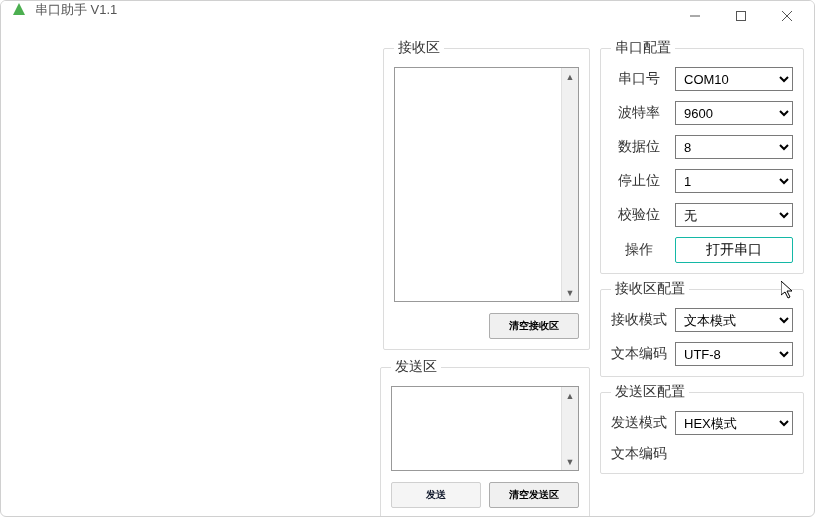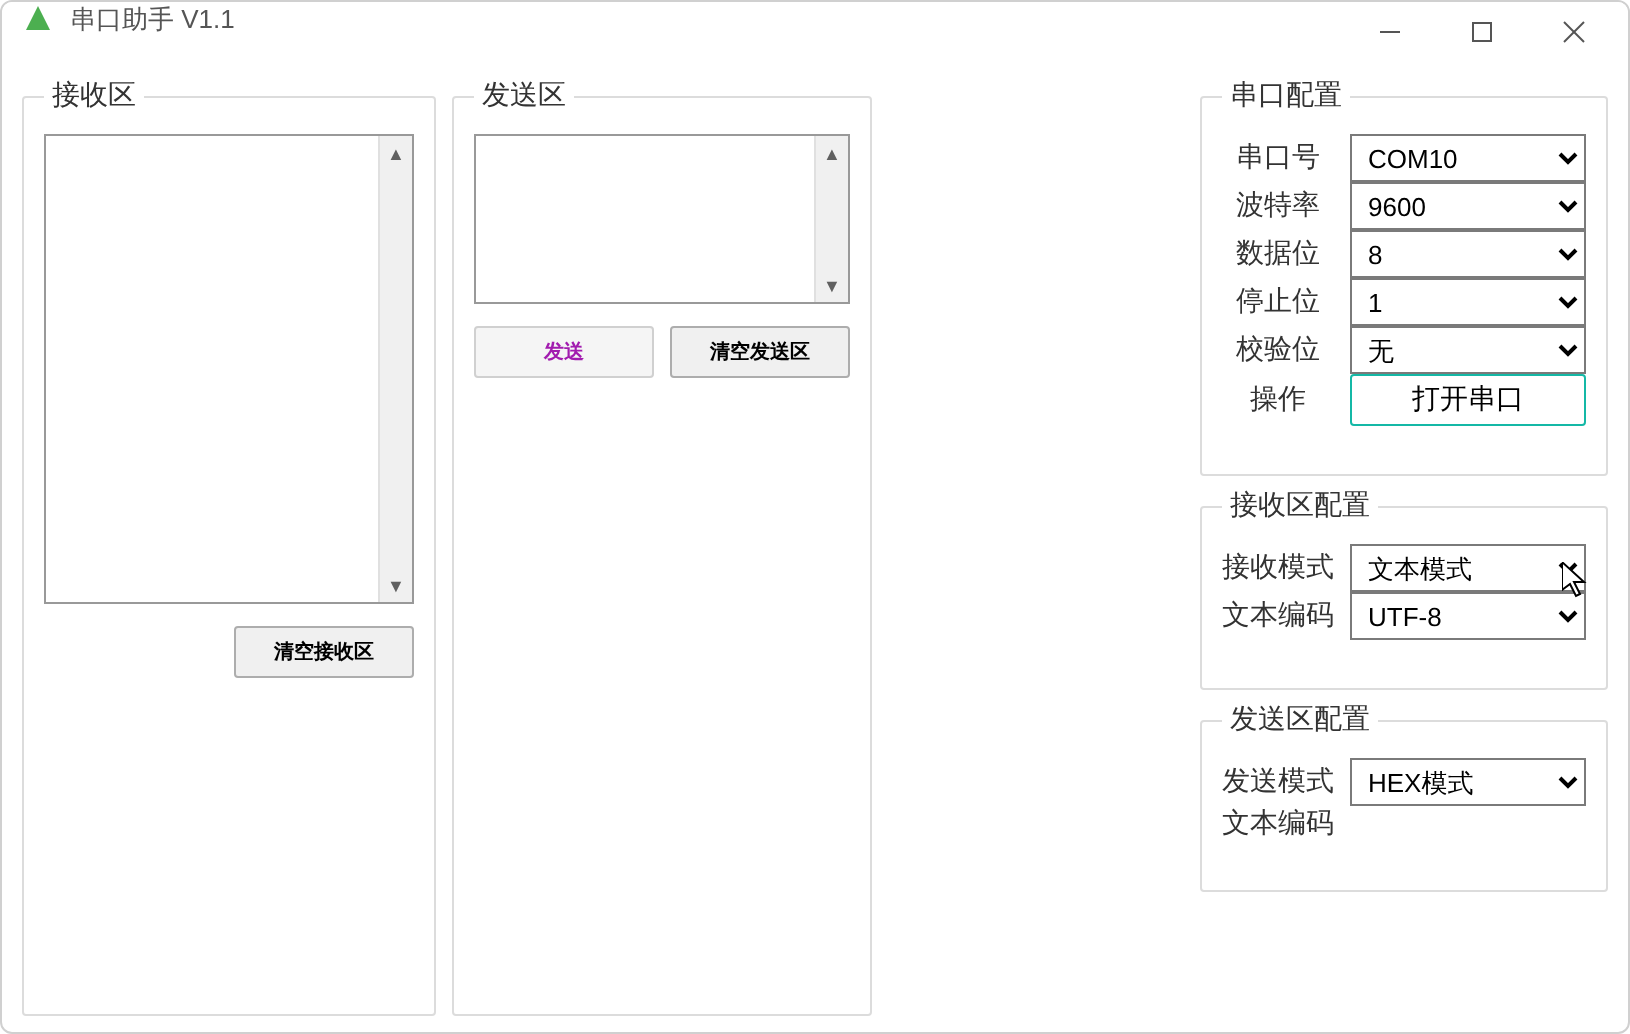--- a/index.html
+++ b/index.html
@@ -38,22 +38,23 @@
     .titlebar .winbtn svg { width: 12px; height: 12px; }
     .content {
       display: flex;
       height: calc(100% - 34px);
       padding: 4px 10px 8px 10px;
       gap: 10px;
     }
     .left-col {
       flex: 1;
       display: flex;
-      flex-direction: row;
+      flex-direction: column;
       gap: 8px;
+      align-items: flex-end;
     }
     .right-col {
       width: 204px;
       display: flex;
       flex-direction: column;
       gap: 6px;
     }
     fieldset.group {
       border: 1px solid #dcdcdc;
       border-radius: 2px;
@@ -86,32 +87,32 @@
       min-width: 90px;
       height: 26px;
       border: 1px solid #adadad;
       background: #f0f0f0;
       font-size: 10px;
       cursor: pointer;
       border-radius: 2px;
       font-weight: bold;
     }
     .btn:disabled {
-      color: #a21caf;
+      color: #0f172a;
       background: #f5f5f5;
       border-color: #d0d0d0;
       cursor: default;
     }
     .cfg-row {
       display: flex;
       align-items: center;
       gap: 8px;
-      margin-bottom: 0;
-    }
-    .cfg-row:last-child { margin-bottom: 14px; }
+      margin-bottom: 10px;
+    }
+    .cfg-row:last-child { margin-bottom: 0; }
     .cfg-label {
       width: 56px;
       text-align: center;
       font-size: 14px;
       color: #333;
     }
     .combo {
       flex: 1;
       height: 24px;
       border: 1px solid #7a7a7a;

